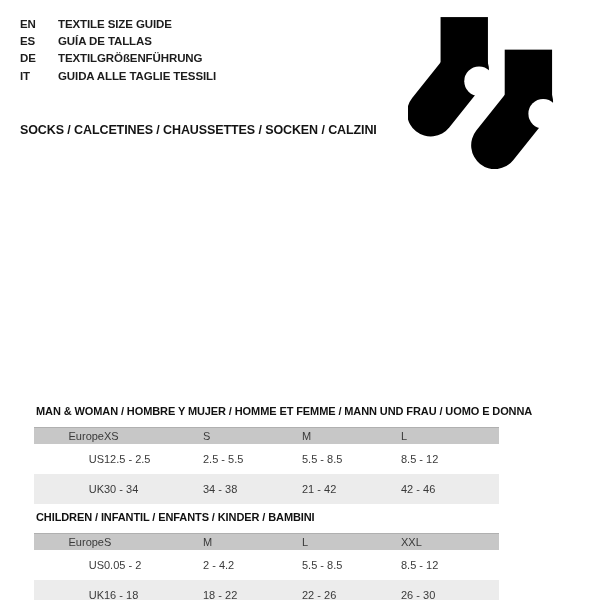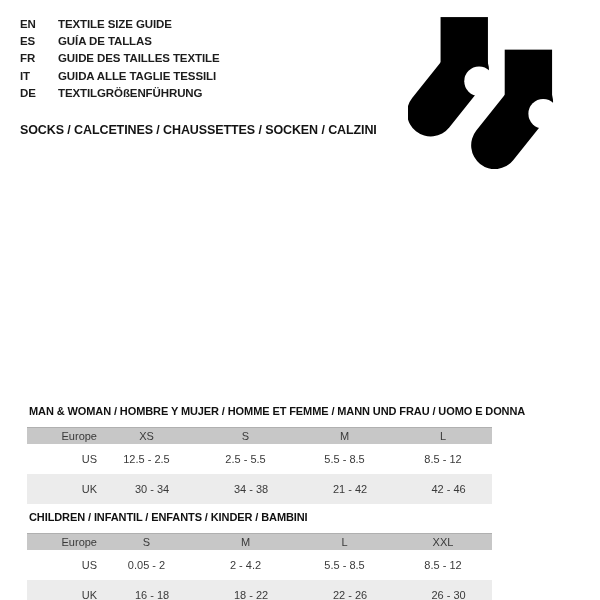--- a/index.html
+++ b/index.html
@@ -26,64 +26,60 @@
     position: absolute; left: 20px; top: 113px;
     font-size: 12.5px; font-weight: 700; letter-spacing: -0.1px; white-space: nowrap;
     color: #141414;
     margin-top: 10px;
   }
 
   
   .sock-icon-wrap { position: absolute; left: 408px; top: 14px; width: 150px; height: 168px; }
 
   
-  .size-table-block { position: absolute; left: 27px; width: 465px; }
+  .size-table-block { position: absolute; left: 34px; width: 465px; }
   .size-table-block.t1 { top: 404px; }
   .size-table-block.t2 { top: 510px; }
   .table-title {
     font-size: 11px; font-weight: 700; line-height: 15px;
     letter-spacing: -0.1px; white-space: nowrap; color: #111;
     margin: 0 0 8px 2px;
   }
   table.size-table {
     border-collapse: collapse; table-layout: fixed; width: 465px;
     font-size: 11px; color: var(--table_text, #3a3a3a);
   }
   table.size-table th, table.size-table td {
     font-weight: 400; padding: 0; vertical-align: middle;
-    text-align: center; white-space: nowrap;
+    text-align: left; white-space: nowrap;
   }
   table.size-table th { height: 16px; background: var(--header_bg, #c7c7c7); border-top: 1px solid var(--header_border, #b0b0b0); }
   table.size-table td { height: 30px; }
   table.size-table .c0 { text-align: right; padding-left: 5px; }
-  table.size-table tr.row-alt td { background: var(--alt_row_bg, #ececec); padding-left: 11px; }
+  table.size-table tr.row-alt td { background: var(--alt_row_bg, #ececec); }
 </style>
 </head>
 <body>
 
 <div class="lang-block">
   <div class="lang-row">
     <span class="lang-code">EN</span>
     <span class="lang-label">TEXTILE SIZE GUIDE</span>
   </div>
   <div class="lang-row">
     <span class="lang-code">ES</span>
     <span class="lang-label">GUÍA DE TALLAS</span>
   </div>
   <div class="lang-row">
-    <span class="lang-code">FR</span>
-    <span class="lang-label">GUIDE DES TAILLES TEXTILE</span>
+    <span class="lang-code">DE</span>
+    <span class="lang-label">TEXTILGRÖßENFÜHRUNG</span>
   </div>
   <div class="lang-row">
     <span class="lang-code">IT</span>
     <span class="lang-label">GUIDA ALLE TAGLIE TESSILI</span>
-  </div>
-  <div class="lang-row">
-    <span class="lang-code">DE</span>
-    <span class="lang-label">TEXTILGRÖßENFÜHRUNG</span>
   </div>
 </div>
 
 <div class="category-line">SOCKS / CALCETINES / CHAUSSETTES / SOCKEN / CALZINI</div>
 
 <div class="sock-icon-wrap">
   <svg width="150" height="168" viewBox="0 0 152 170" xmlns="http://www.w3.org/2000/svg" aria-hidden="true">
     <defs>
       <g id="sock">
         <rect x="33" y="3" width="48" height="58" fill="#000"></rect>

